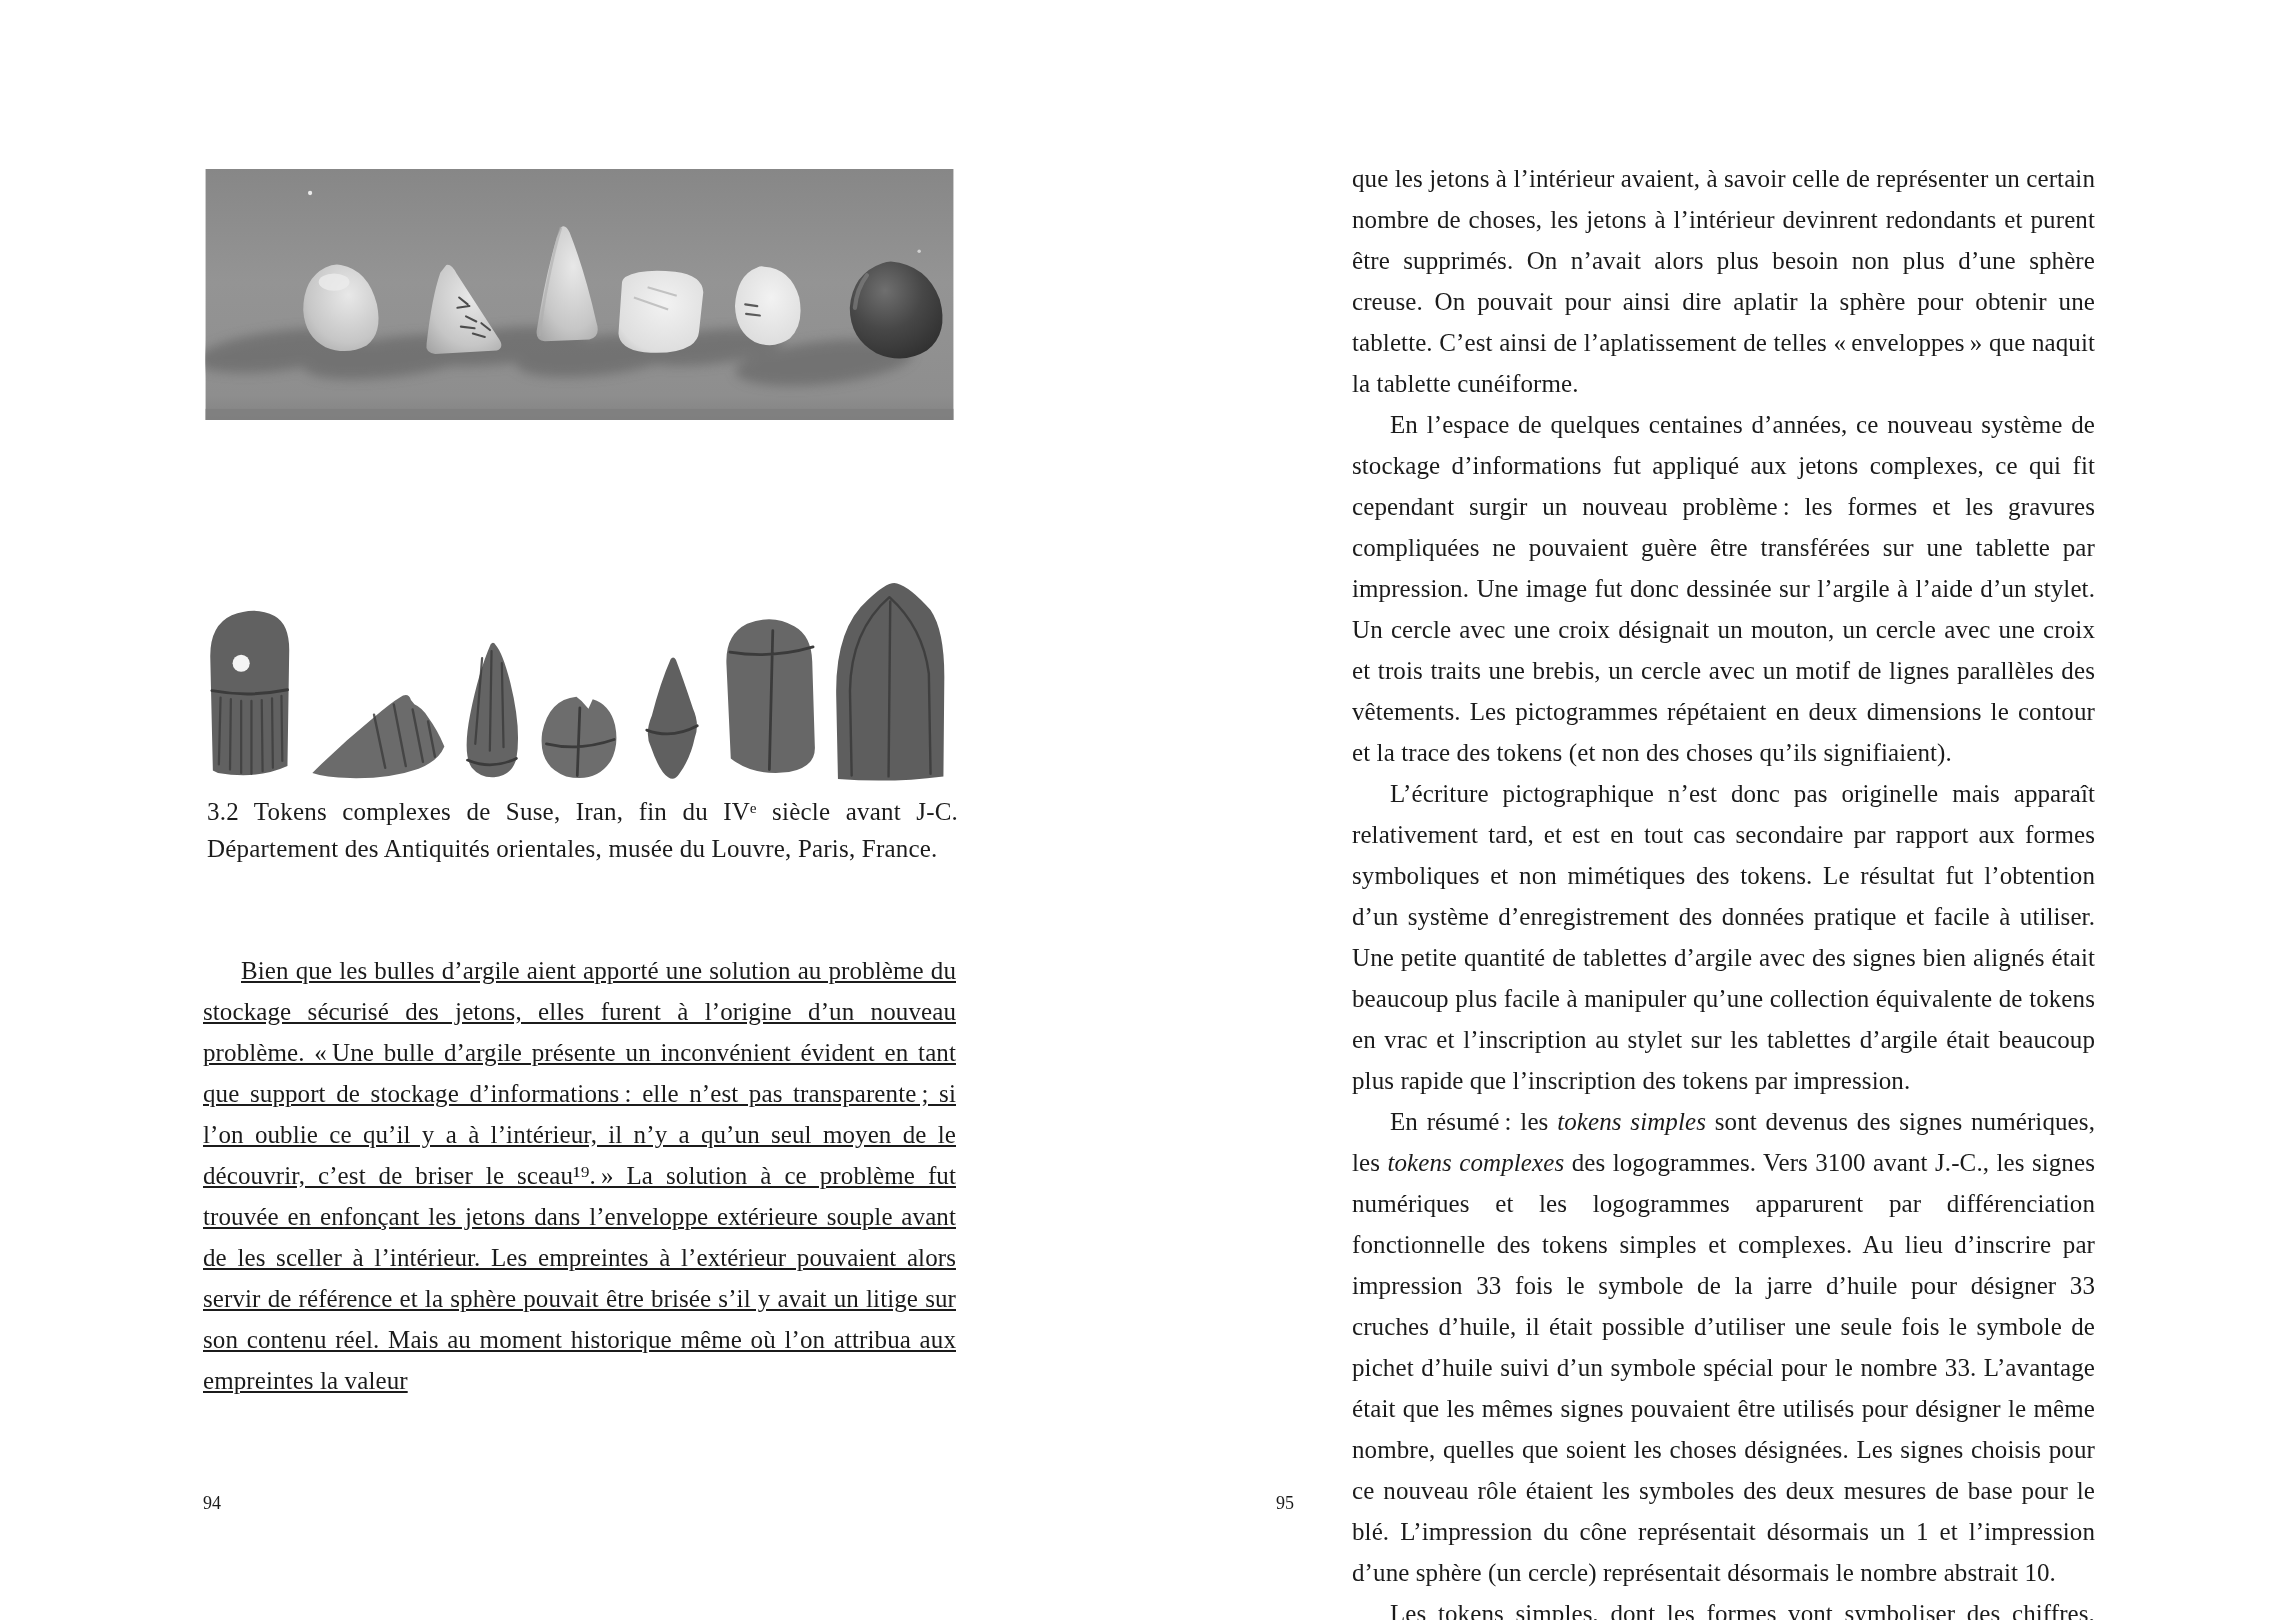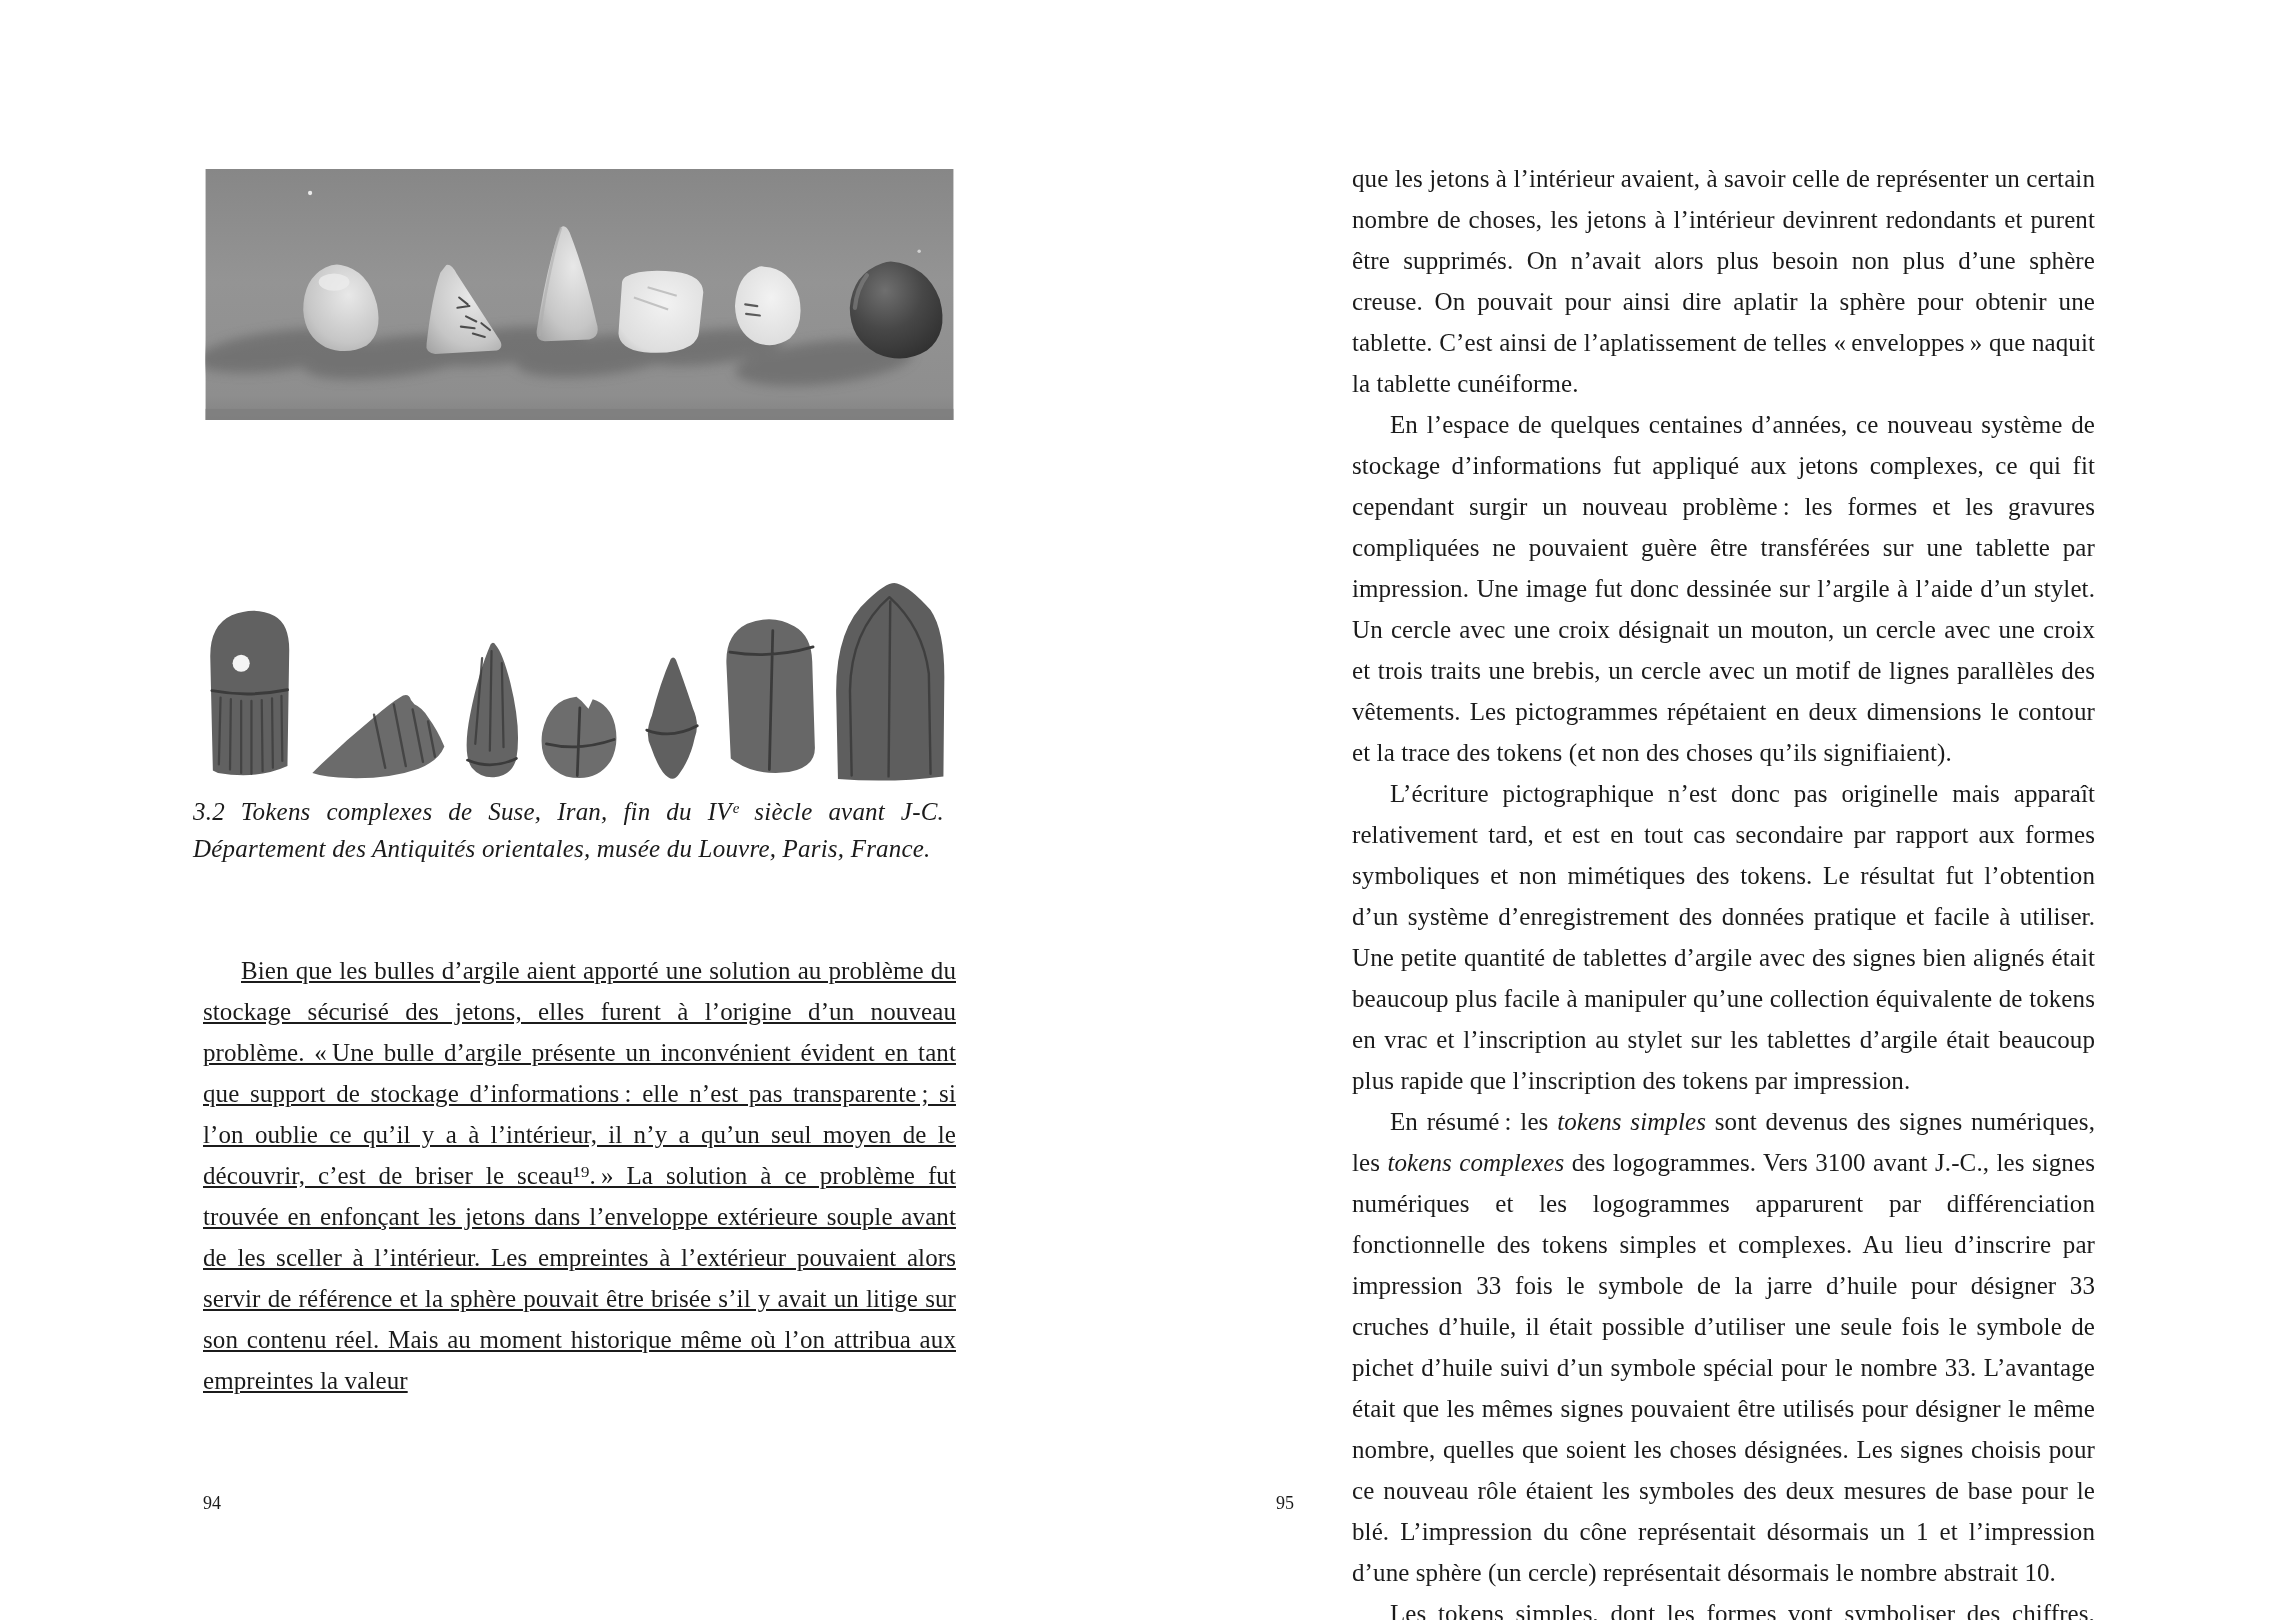--- a/index.html
+++ b/index.html
@@ -16,21 +16,21 @@
   .bodytext p.indent { text-indent:38px; }
   .footnote { font-size:22px; line-height:33px; text-align:left; }
   .pagenum { font-size:18px; line-height:26px; }
   .it { font-style:italic; }
   figure { margin:0; padding:0; }
   svg { display:block; }
 
   #fig1-photo   { left:205px;  top:169px;  width:749px; height:251px; }
   #fig1-caption { left:203px;  top:439px;  width:755px; }
   #fig2-drawing { left:206px;  top:562px;  width:746px; height:223px; }
-  #fig2-caption { left:193px;  top:793px;  width:751px;font-style:italic; }
+  #fig2-caption { left:207px;  top:793px;  width:751px; }
   #lp-body      { left:203px;  top:950px; width:753px;text-decoration:underline; }
   #lp-footnote  { left:203px;  top:1370px; width:753px; }
   #pn-94        { left:203px;  top:1490px; width:103px; text-align:left; }
   #rp-body      { left:1352px; top:158px;  width:743px; }
   #pn-95        { left:1276px; top:1490px; width:743px; text-align:left; }
 </style>
 </head>
 <body>
 
 <div class="spread">

